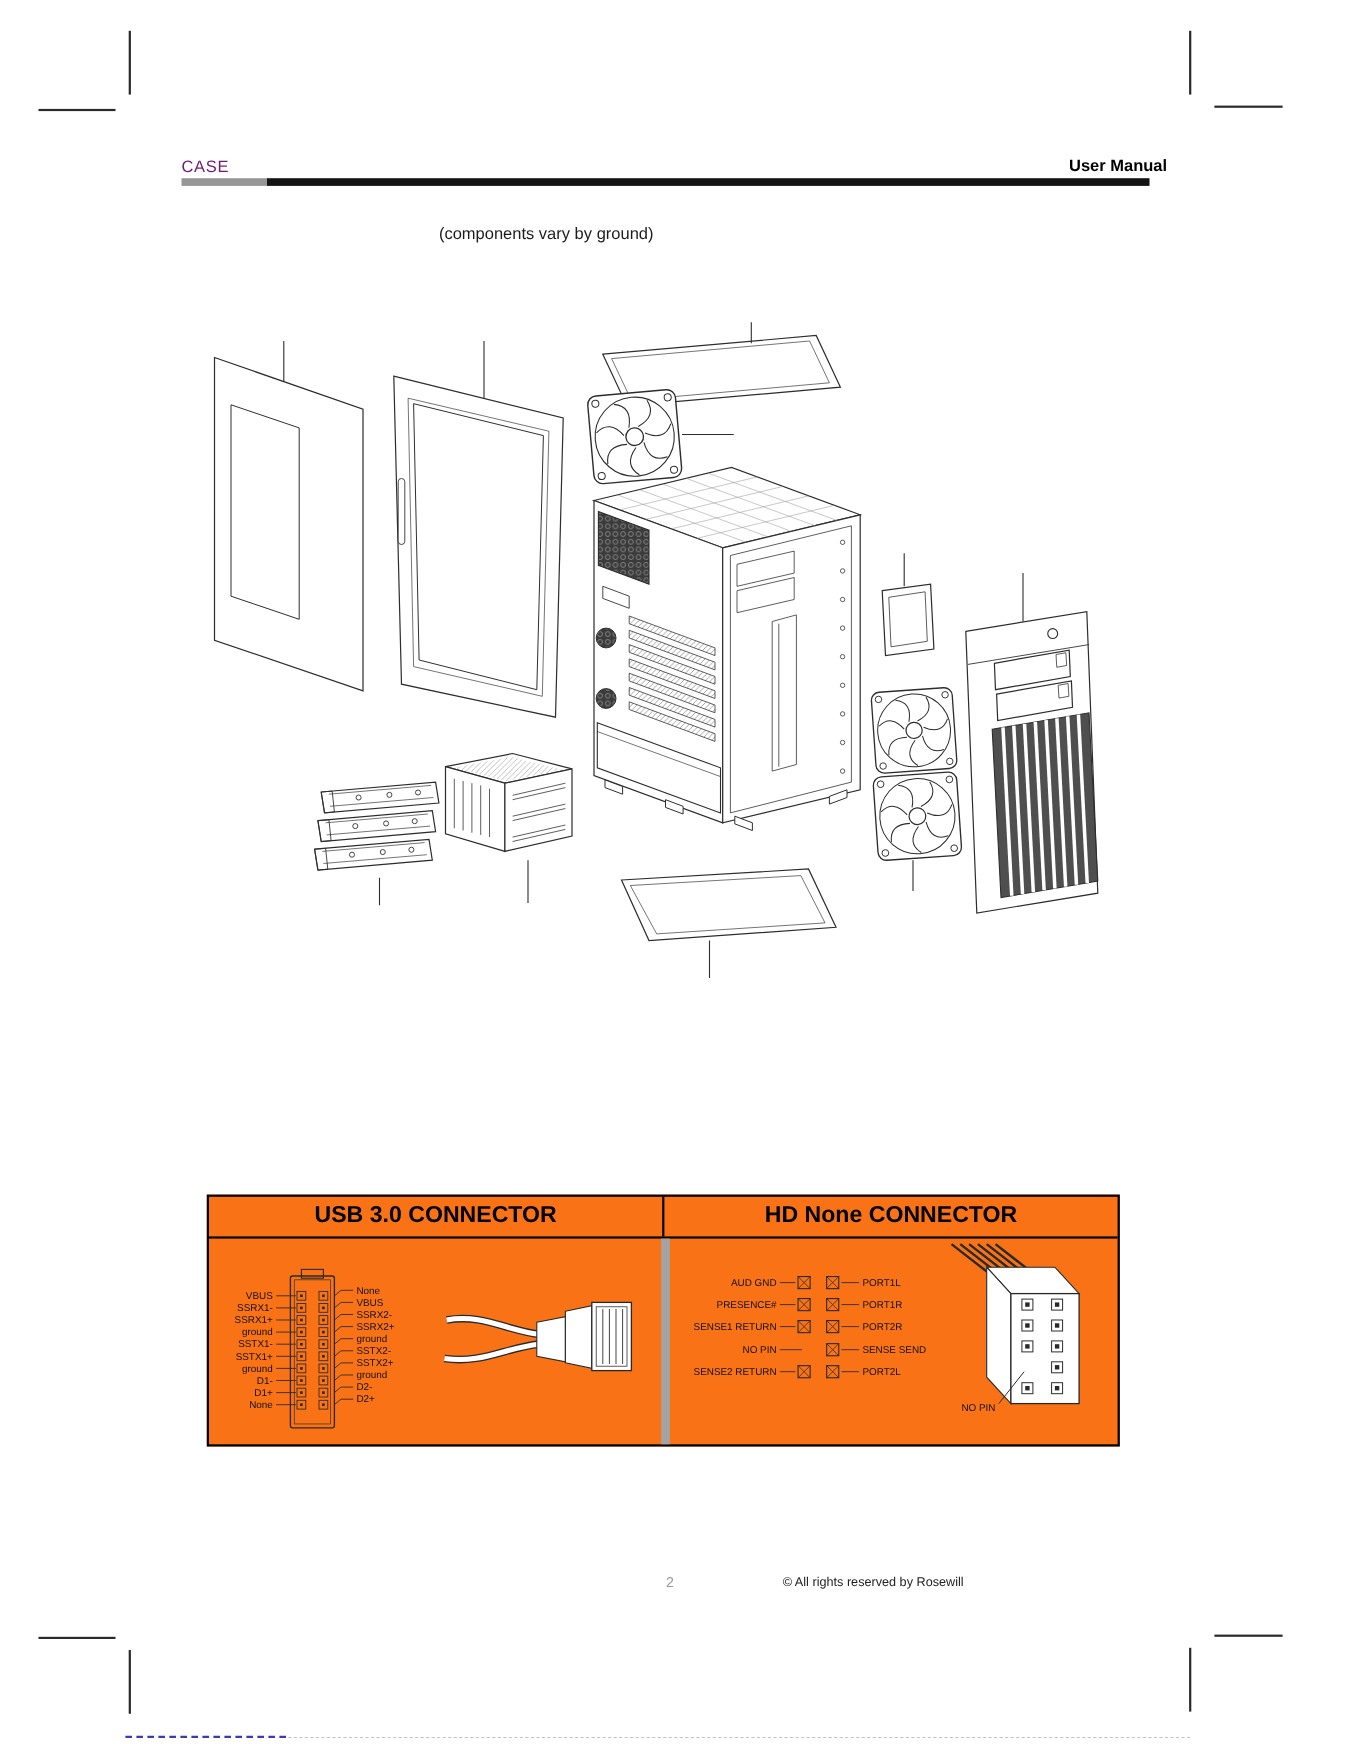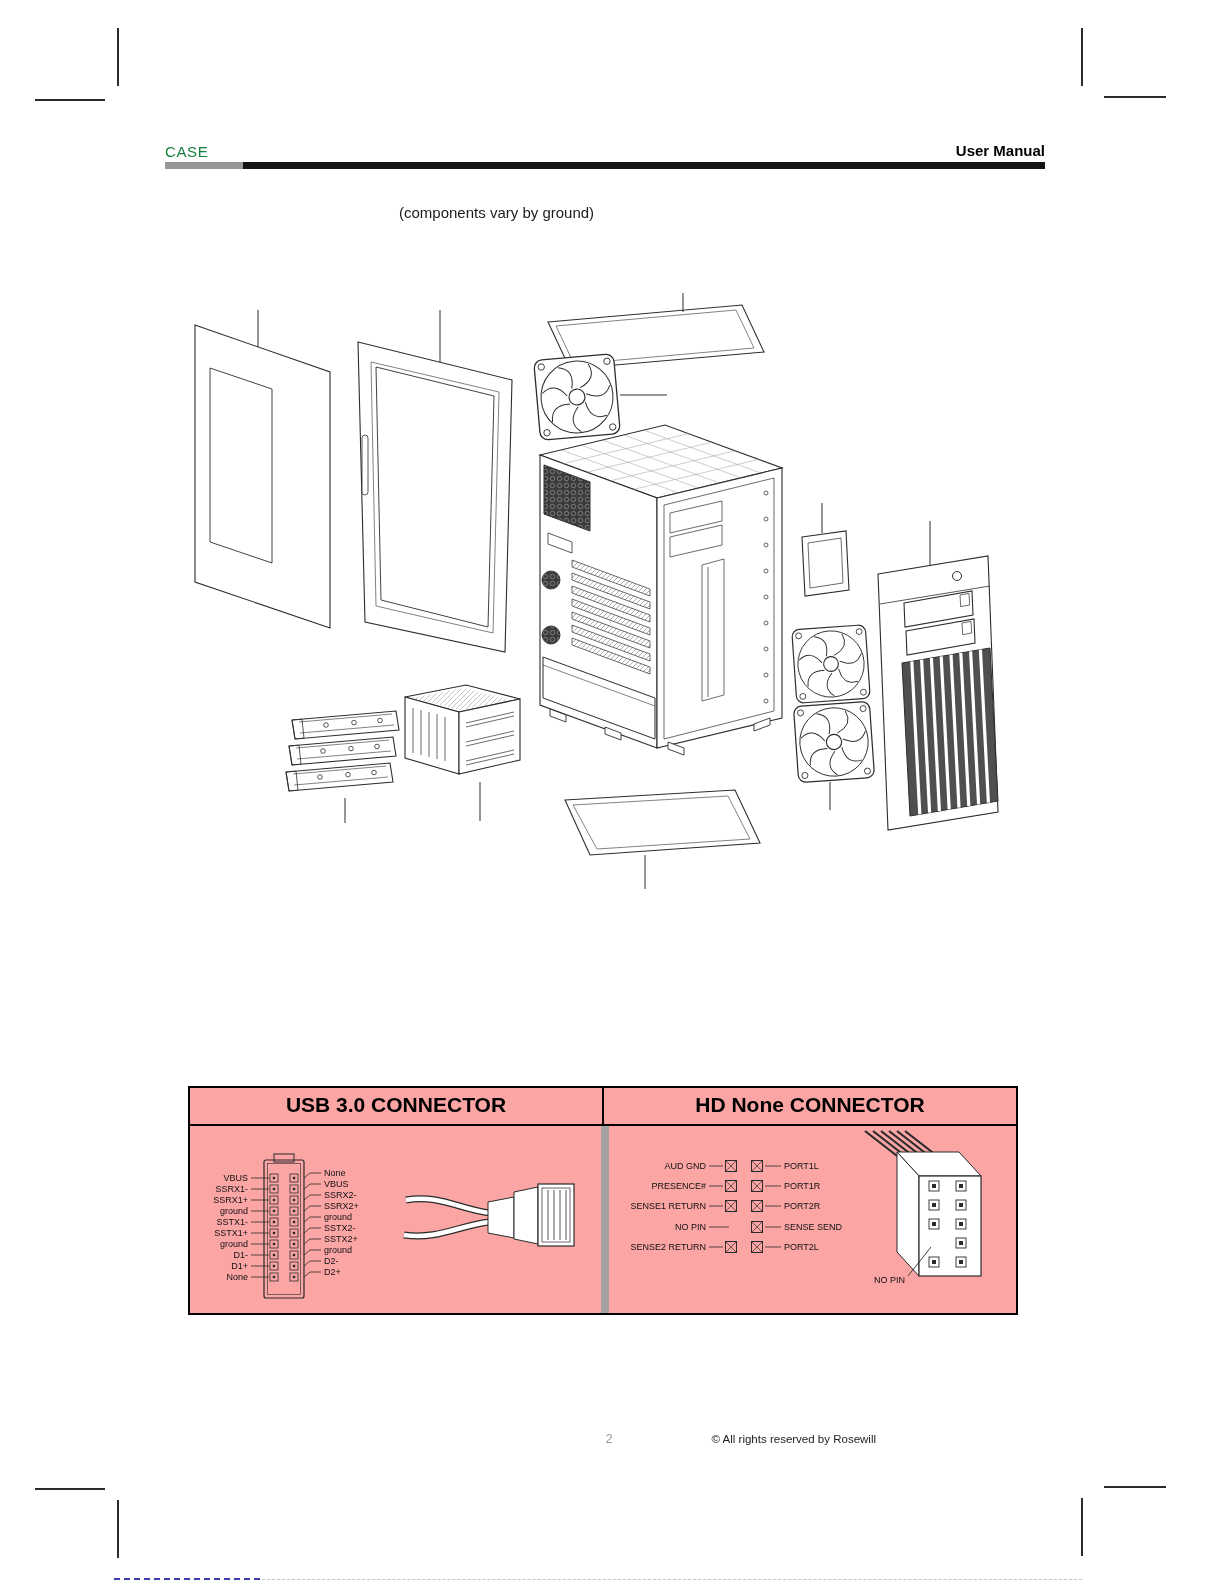--- a/index.html
+++ b/index.html
@@ -1,25 +1,25 @@
 <!DOCTYPE html>
 <html><head>
 <meta charset="utf-8">
 <style>
 *{margin:0;padding:0;box-sizing:border-box}
 html,body{background:#fff}
 body{width:1225px;height:1585px;position:relative;font-family:"Liberation Sans",sans-serif;color:#111;overflow:hidden}
 .cropV{position:absolute;width:1.5px;background:#2a2a2a}
 .cropH{position:absolute;height:1.5px;background:#2a2a2a}
-.hdr-left{position:absolute;left:165px;top:143px;font-size:15px;color:#15803d;letter-spacing:.6px}
-.hdr-right{position:absolute;left:0;top:142px;width:1045px;text-align:right;font-weight:bold;font-size:15px;color:#000}
+.hdr-left{position:absolute;left:165px;top:143px;font-size:15px;color:#701a75;letter-spacing:.6px}
+.hdr-right{position:absolute;left:16px;top:142px;width:1045px;text-align:right;font-weight:bold;font-size:15px;color:#000}
 .rule{position:absolute;left:165px;top:162px;width:880px;height:7px;background:linear-gradient(to right,#969696 0,#969696 78px,#141414 78px,#141414 100%)}
 .note{position:absolute;left:399px;top:204px;font-size:15px;color:#1c1c1c}
 .diagram{position:absolute;left:150px;top:265px}
-.conn-table{position:absolute;left:188px;top:1086px;width:830px;height:229px;border:2px solid #000;background:#fca5a5}
+.conn-table{position:absolute;left:188px;top:1086px;width:830px;height:229px;border:2px solid #000;background:#f97316}
 .conn-head{display:flex;height:38px;border-bottom:2px solid #000}
 .conn-title{flex:1;text-align:center;font-weight:bold;font-size:21px;line-height:34px;color:#000}
 .conn-title:first-child{border-right:2px solid #000}
 .conn-body{display:flex;height:187px}
 .conn-cell{flex:1;position:relative}
 .conn-cell:first-child{border-right:8px solid #a3a3a3}
 .cellsvg{display:block}
 svg text{font-family:"Liberation Sans",sans-serif}
 .pagenum{position:absolute;left:598px;top:1431px;width:22px;text-align:center;font-size:13px;color:#9a9a9a}
 .copyright{position:absolute;left:0;top:1433px;width:876px;text-align:right;font-size:11.5px;color:#222}

